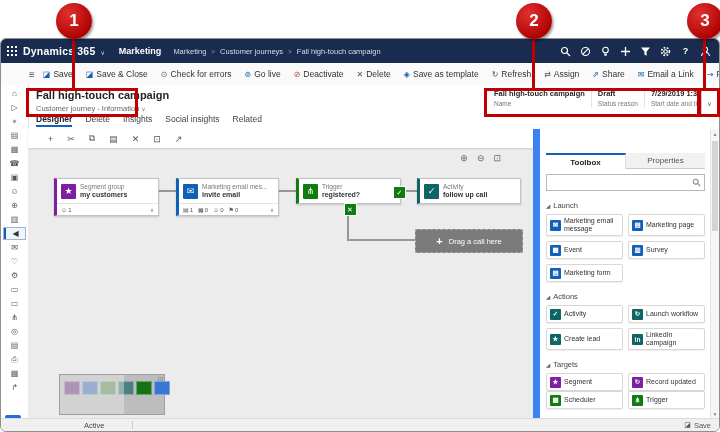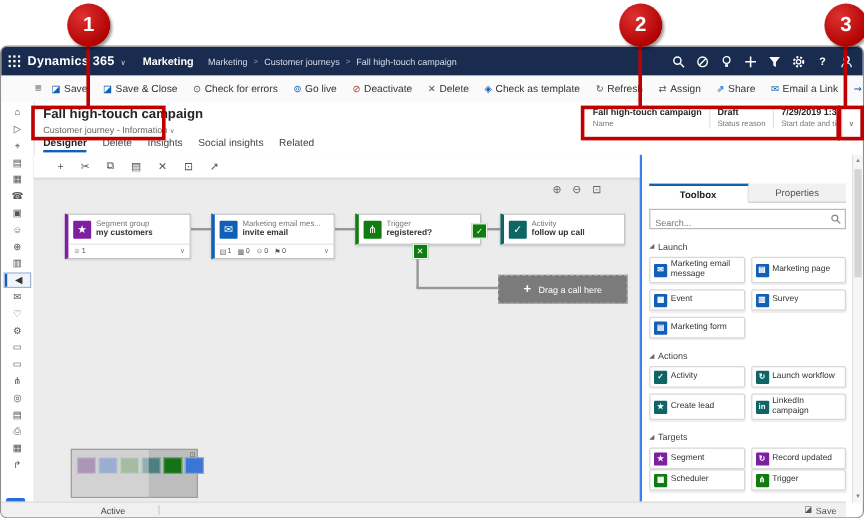--- a/index.html
+++ b/index.html
@@ -83,21 +83,21 @@
            border:1px dashed #a9a9a9;color:#fff;display:flex;align-items:center;justify-content:center;
            gap:6px;font-size:7.5px;}
   .dragbox .plus{font-size:11px;font-weight:bold;}
   .minimap{position:absolute;left:31px;top:226px;width:104px;height:39px;background:#BDBDBD;
            border:1px solid #9e9e9e;}
   .mm-row{position:absolute;left:4px;top:6px;display:flex;gap:2px;}
   .mm-sq{width:14px;height:12px;border:1px solid rgba(255,255,255,.35);}
   .mm-view{position:absolute;left:0;top:0;width:64px;height:100%;background:rgba(236,236,236,.45);}
   .mm-exp{position:absolute;right:1px;top:0;font-size:6px;color:#666;}
   
-  .tpanel{position:absolute;left:505px;top:0;right:0;bottom:0;background:#fff;border-left:2px solid #3b82f6;}
+  .tpanel{position:absolute;left:505px;top:0;right:0;bottom:0;background:#fff;border-left:7px solid #3b82f6;}
   .tp-inner{position:absolute;left:0;right:8px;top:0;bottom:0;padding:24px 6px 0 6px;}
   .tp-tabs{display:flex;height:16px;}
   .tp-tab{flex:1;display:flex;align-items:center;justify-content:center;font-size:8px;color:#555;}
   .tp-tab.active{background:#fff;border-top:2px solid #1160B7;border-right:1px solid #ddd;
                  color:#222;font-weight:bold;}
   .tp-tab.inactive{background:#f1f1f1;border-bottom:1px solid #ccc;}
   .tp-search{position:relative;margin-top:5px;height:15px;border:1px solid #b8b8b8;background:#fff;}
   .tp-search input{width:100%;height:100%;border:0;outline:none;font-size:7.5px;padding:0 14px 0 4px;
                    box-sizing:border-box;font-family:"Liberation Sans",sans-serif;color:#333;background:transparent;}
   .tp-search svg{position:absolute;right:3px;top:3px;}
@@ -110,21 +110,21 @@
            display:flex;align-items:center;justify-content:center;flex:none;}
   .tb-label{font-size:7px;color:#333;line-height:1.15;}
   .sec-content .tb-icon{background:#1160B7;}
   .sec-actions .tb-icon{background:#0E6565;}
   .sec-targets .tb-icon{background:#7E1FA2;}
   .sec-flow .tb-icon{background:#107C10;}
   .tp-scroll{position:absolute;right:0;top:0;bottom:0;width:8px;background:#f6f6f6;border-left:1px solid #e3e3e3;}
   .tp-scroll .arr{position:absolute;left:0;right:0;text-align:center;font-size:5px;color:#888;}
   .tp-scroll .thumb{position:absolute;left:1px;right:1px;top:12px;height:90px;background:#d4d4d4;}
   
-  .statusbar{position:absolute;left:0;bottom:0;right:14px;height:12px;background:#f0f0f0;
+  .statusbar{position:absolute;left:0;bottom:0;right:0;height:12px;background:#f0f0f0;
              border-top:1px solid #dcdcdc;display:flex;align-items:center;font-size:7.5px;color:#444;}
   .sb-status{margin-left:83px;}
   .sb-div{width:1px;height:8px;background:#ccc;margin-left:28px;}
   .sb-save{margin-left:auto;margin-right:8px;display:flex;align-items:center;gap:3px;color:#555;}
   .sb-save .g{font-size:7px;}
   
   .anno{position:absolute;left:0;top:0;right:0;bottom:0;pointer-events:none;z-index:50;}
   .co-circle{position:absolute;width:36px;height:36px;border-radius:50%;
              background:radial-gradient(circle at 35% 30%,#E03131,#AE0000 75%);
              color:#fff;font-size:17px;font-weight:bold;display:flex;align-items:center;
@@ -245,21 +245,21 @@
           </span>
 
           <span class="cb-item">
             <span class="cb-glyph" style="color: rgb(85, 85, 85);">✕</span>
             <span>Delete</span>
             <span class="cb-caret"></span>
           </span>
 
           <span class="cb-item">
             <span class="cb-glyph" style="color: rgb(17, 96, 183);">◈</span>
-            <span>Check as template</span>
+            <span>Save as template</span>
             <span class="cb-caret"></span>
           </span>
 
           <span class="cb-item">
             <span class="cb-glyph" style="color: rgb(85, 85, 85);">↻</span>
             <span>Refresh</span>
             <span class="cb-caret"></span>
           </span>
 
           <span class="cb-item">
@@ -560,21 +560,20 @@
         </div>
       </div>
 
       <div class="tpanel">
         <div class="tp-inner">
           <div class="tp-tabs">
             <span class="tp-tab active">Toolbox</span>
             <span class="tp-tab inactive">Properties</span>
           </div>
           <div class="tp-search">
-            <input type="text" placeholder="Search..." style="">
             <svg width="9" height="9" viewBox="0 0 11 11">
                 <circle cx="4.5" cy="4.5" r="3" fill="none" stroke="#888" stroke-width="1.3"></circle>
                 <line x1="7" y1="7" x2="10" y2="10" stroke="#888" stroke-width="1.3"></line>
               </svg>
           </div>
 
           <div class="tb-sec sec-content">
             <div class="tb-sec-title">
               <span class="tb-tri">◢</span>
               <span>Launch</span>

